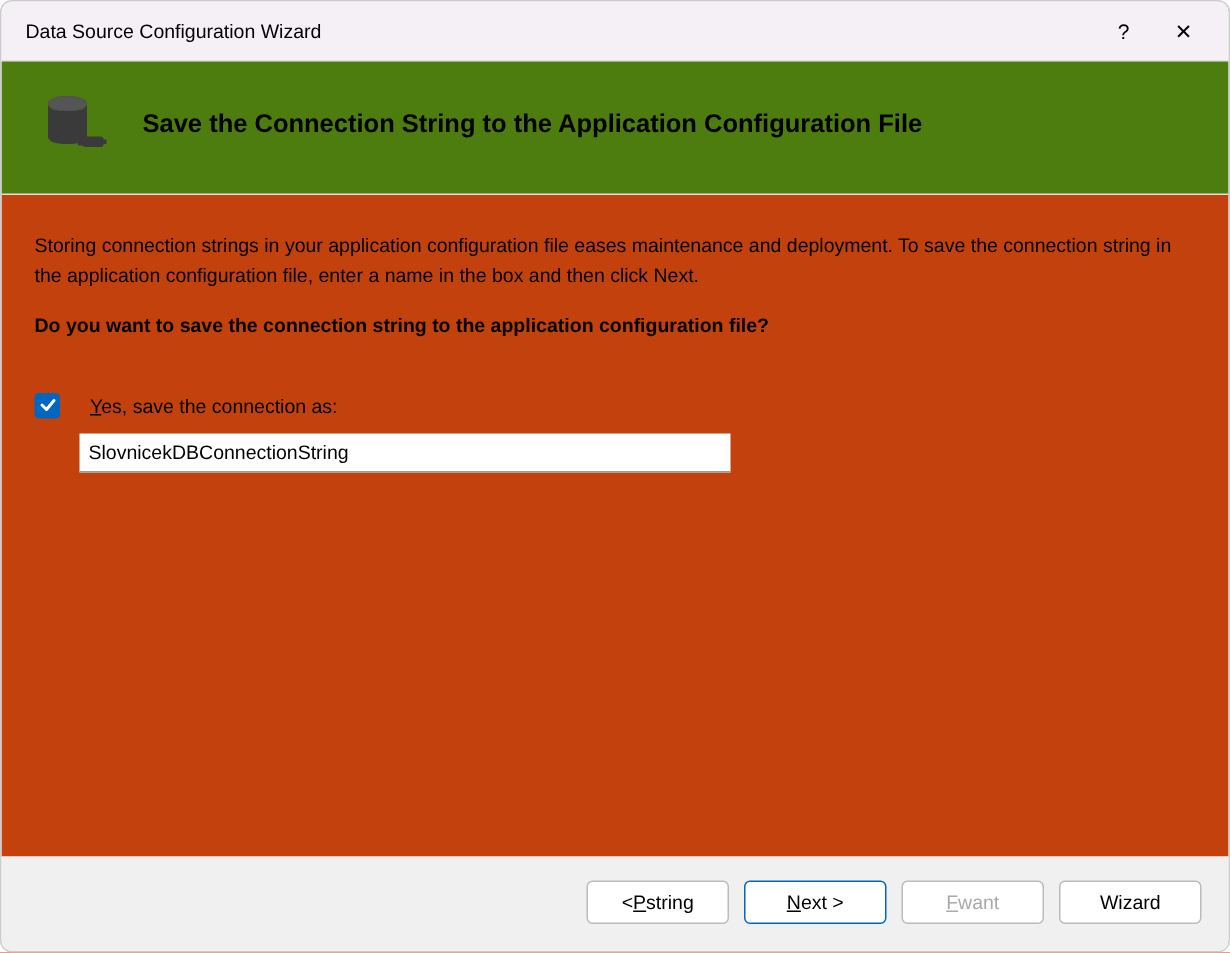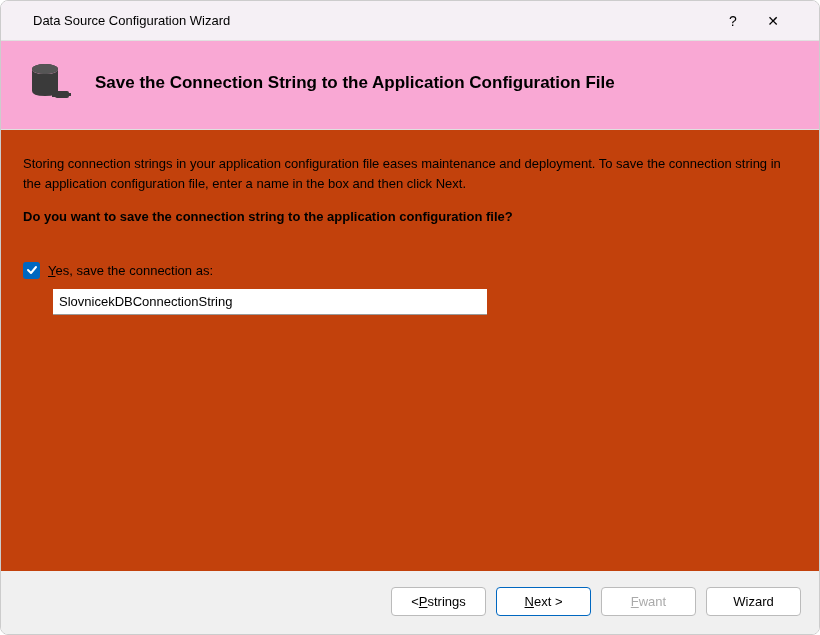--- a/index.html
+++ b/index.html
@@ -21,41 +21,41 @@
       border-radius: 8px;
       display: flex;
       flex-direction: column;
       overflow: hidden;
     }
     .titlebar {
       height: 40px;
       background: #f5f0f5;
       display: flex;
       align-items: center;
-      padding: 0 26px;
+      padding: 0 10px;
       border-bottom: 1px solid #e0e0e0;
     }
     .titlebar-title {
       flex: 1;
       font-size: 13px;
       color: #000;
       padding-left: 6px;
     }
     .titlebar-button {
       width: 40px;
       height: 40px;
       display: flex;
       align-items: center;
       justify-content: center;
       font-size: 14px;
       color: #000;
       cursor: default;
     }
     .header {
-      background: #f9a8d4;
+      background: #4d7c0f;
       padding: 18px 24px 22px 24px;
       display: flex;
       align-items: center;
       gap: 22px;
       border-bottom: 1px solid #e0e0e0;
     }
     .header-icon {
       width: 48px;
       height: 48px;
       flex-shrink: 0;
@@ -76,21 +76,21 @@
       line-height: 1.5;
       margin-bottom: 14px;
     }
     .content .question {
       font-size: 13px;
       font-weight: bold;
     }
     .checkbox-row {
       display: flex;
       align-items: center;
-      gap: 8px;
+      gap: 20px;
       margin-bottom: 10px;
       margin-top: 35px;
     }
     .checkbox {
       width: 17px;
       height: 17px;
       background: #0067c0;
       border-radius: 3px;
       display: flex;
       align-items: center;
@@ -196,21 +196,21 @@
 
     <div class="input-wrapper">
       <input type="text" class="text-input" value="SlovnicekDBConnectionString" style="">
     </div>
   </div>
 
   <div class="footer">
     <button class="btn">
         <span>&lt; </span>
         <span class="underline">P</span>
-        <span>strings</span>
+        <span>string</span>
       </button>
     <button class="btn primary">
         <span class="underline">N</span>
         <span>ext &gt;</span>
       </button>
     <button class="btn disabled">
         <span class="underline">F</span>
         <span>want</span>
       </button>
     <button class="btn">

